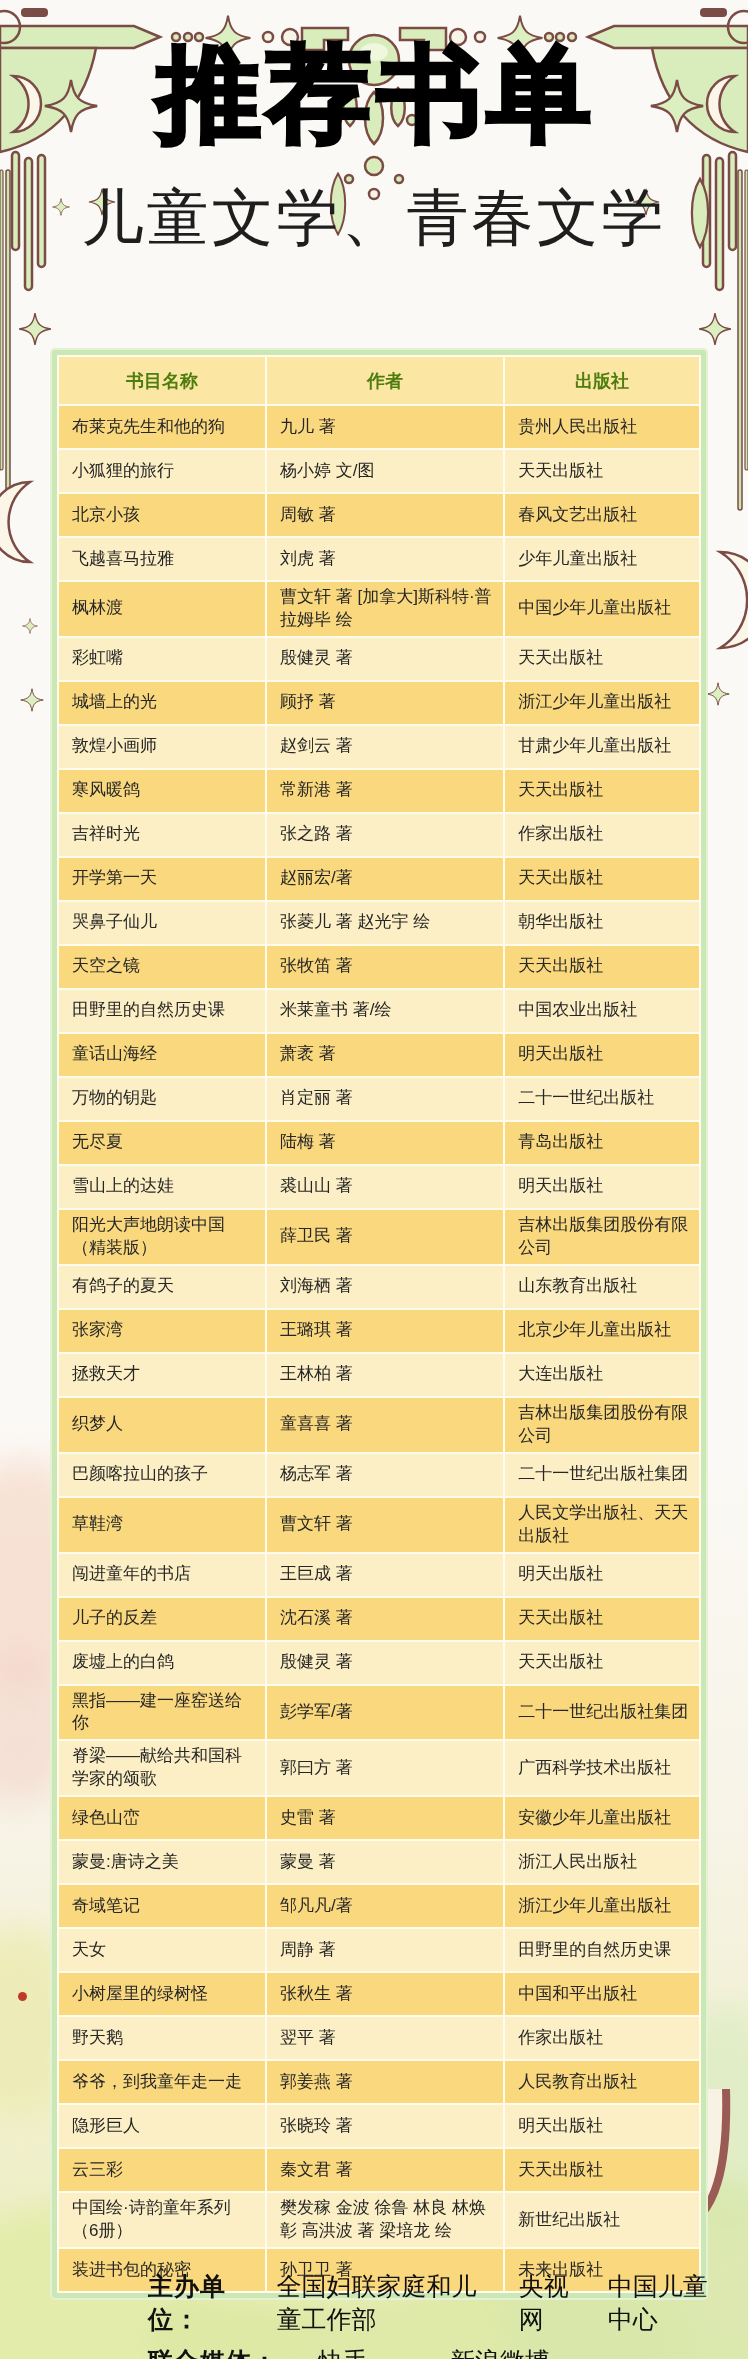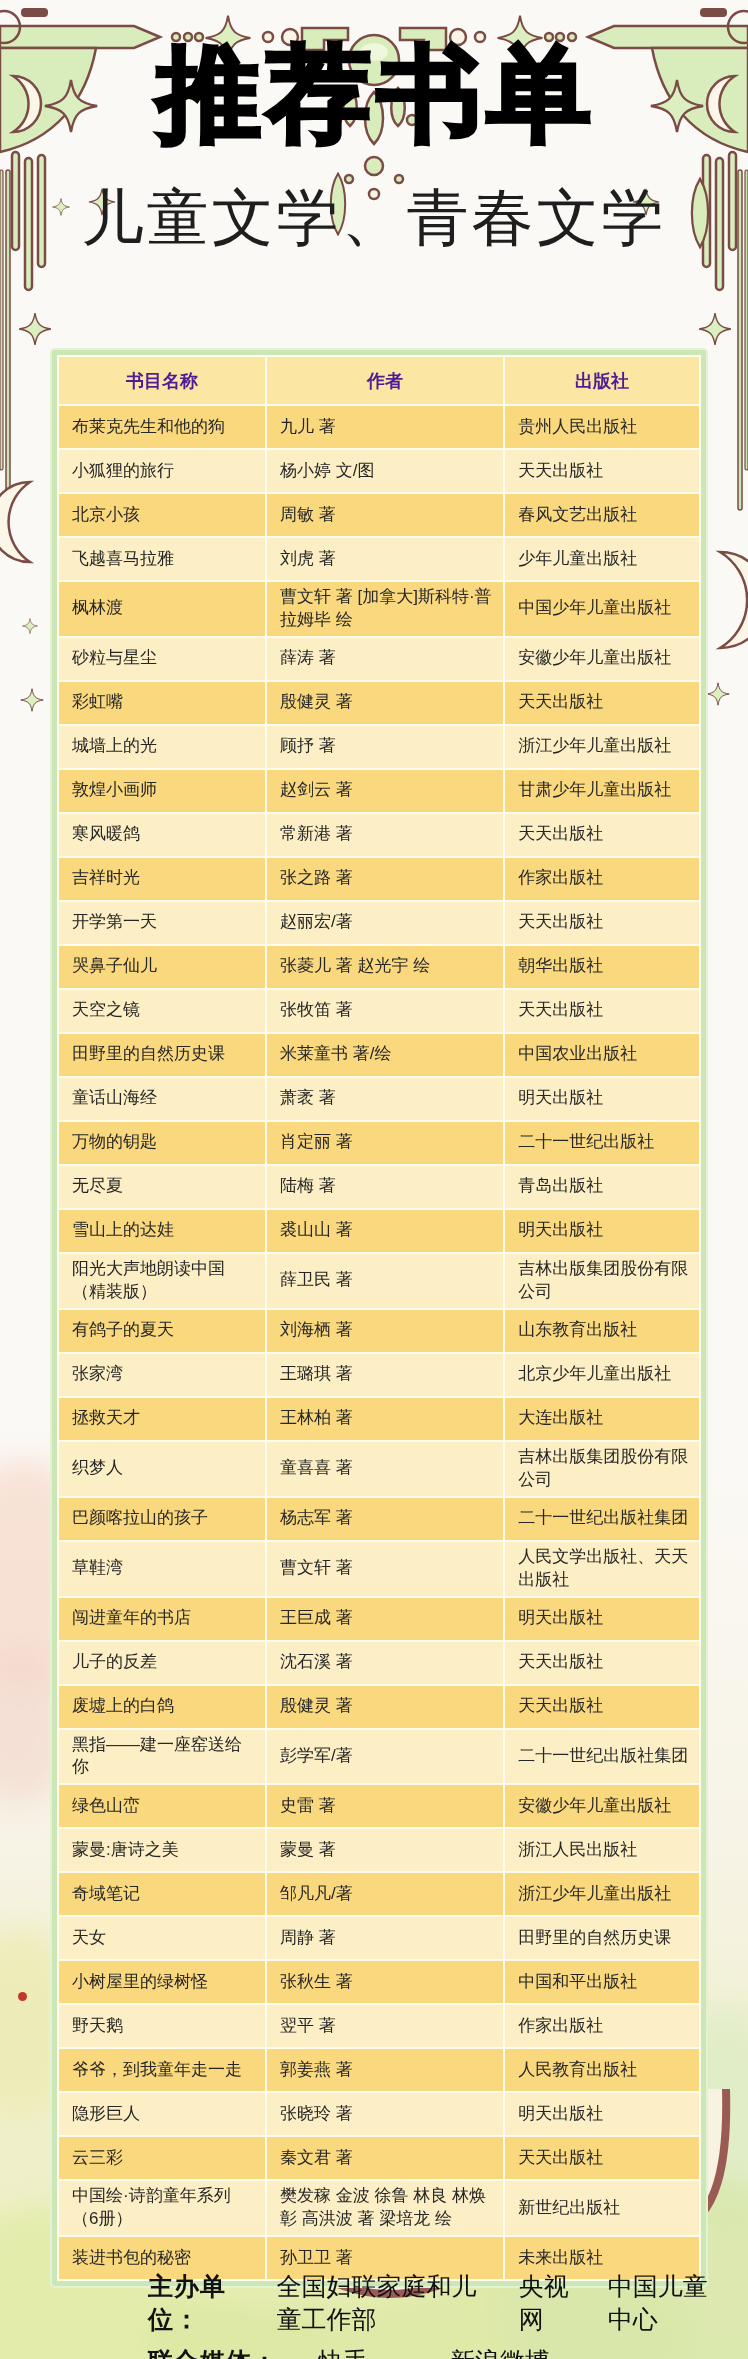--- a/index.html
+++ b/index.html
@@ -26,21 +26,21 @@
     font-size:62px;font-weight:500;color:#1E1E1E;letter-spacing:3px;
   }
   .table-wrap{
     position:absolute;top:350px;left:52px;width:644px;z-index:2;
     border:5px solid #CBE7B6;border-radius:3px;background:#FFFCEE;
     box-shadow:0 0 0 2px #E3F2D2;
   }
   table.books{width:100%;border-collapse:collapse;table-layout:fixed;}
   table.books col.c1{width:32.4%;} table.books col.c2{width:37.1%;} table.books col.c3{width:30.5%;}
   table.books th{
-    background:#FBE7A3;height:45px;font-size:18px;font-weight:700;color:#4c1d95;
+    background:#FBE7A3;height:45px;font-size:18px;font-weight:700;color:#4d7c0f;
     border:2px solid #FFFCEE;text-align:center;
   }
   table.books td{
     font-size:17px;color:#262626;line-height:1.35;height:34px;
     padding:4px 8px 4px 13px;border:2px solid #FFFCEE;text-align:left;
     word-break:break-all;
   }
   table.books tbody tr:nth-child(odd) td{background:#FAD87E;}
   table.books tbody tr:nth-child(even) td{background:#FCEFC5;}
   .footer{position:absolute;top:2270px;left:0;right:0;z-index:3;color:#111;}
@@ -179,25 +179,20 @@
       <td>刘虎 著</td>
       <td>少年儿童出版社</td>
     </tr>
 
     <tr>
       <td>枫林渡</td>
       <td>曹文轩 著 [加拿大]斯科特·普拉姆毕 绘</td>
       <td>中国少年儿童出版社</td>
     </tr>
 
-    <tr>
-      <td>砂粒与星尘</td>
-      <td>薛涛 著</td>
-      <td>安徽少年儿童出版社</td>
-    </tr>
 
     <tr>
       <td>彩虹嘴</td>
       <td>殷健灵 著</td>
       <td>天天出版社</td>
     </tr>
 
     <tr>
       <td>城墙上的光</td>
       <td>顾抒 著</td>
@@ -329,20 +324,25 @@
       <td>殷健灵 著</td>
       <td>天天出版社</td>
     </tr>
 
     <tr>
       <td>黑指——建一座窑送给你</td>
       <td>彭学军/著</td>
       <td>二十一世纪出版社集团</td>
     </tr>
 
+    <tr>
+      <td>脊梁——献给共和国科学家的颂歌</td>
+      <td>郭曰方 著</td>
+      <td>广西科学技术出版社</td>
+    </tr>
 
     <tr>
       <td>绿色山峦</td>
       <td>史雷 著</td>
       <td>安徽少年儿童出版社</td>
     </tr>
 
     <tr>
       <td>蒙曼:唐诗之美</td>
       <td>蒙曼 著</td>

